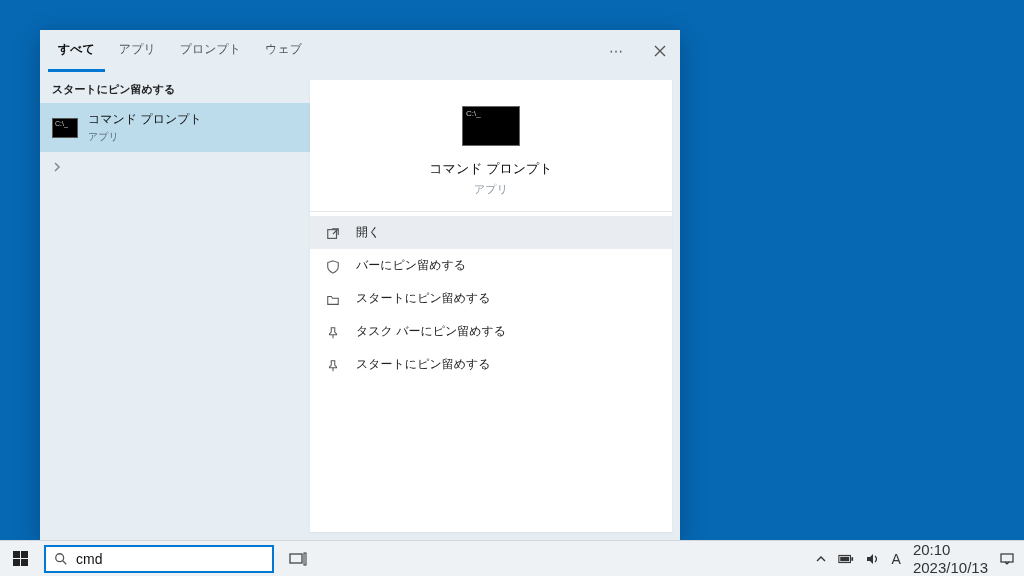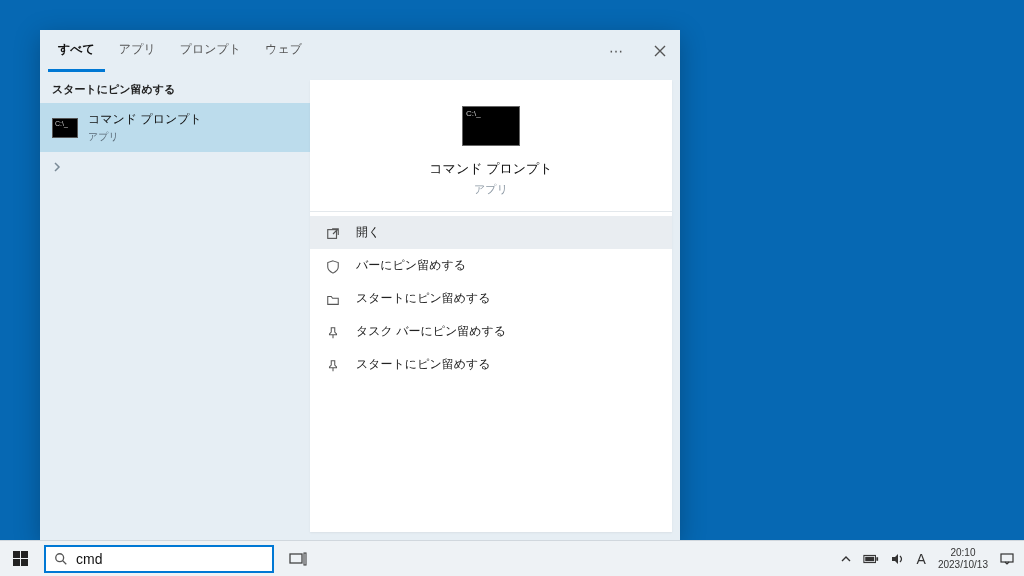--- a/index.html
+++ b/index.html
@@ -90,21 +90,21 @@
   .search-box .sicon { color:#555; font-size:14px; }
   .search-box input {
     border:none; outline:none; font-size:14px; flex:1; background:transparent; color:#111;
   }
   .taskview { width:36px; height:36px; display:flex; align-items:center; justify-content:center; cursor:pointer; color:#444; margin-left:6px;}
   .tray {
     margin-left:auto; display:flex; align-items:center; gap:12px; padding:0 10px 0 6px;
     font-size:11px; color:#333;
   }
   .tray .tray-icon { font-size:13px; color:#333; }
-  .clock { text-align:center; line-height:1.15; font-size:10px; }
+  .clock { text-align:left; line-height:1.15; font-size:15px; }
   svg { display:block; }
 </style>
 </head>
 <body>
 
 <div class="search-panel">
   <div class="panel-header">
     <div class="tabs">
       <div class="tab active">すべて</div>
       <div class="tab">アプリ</div>

